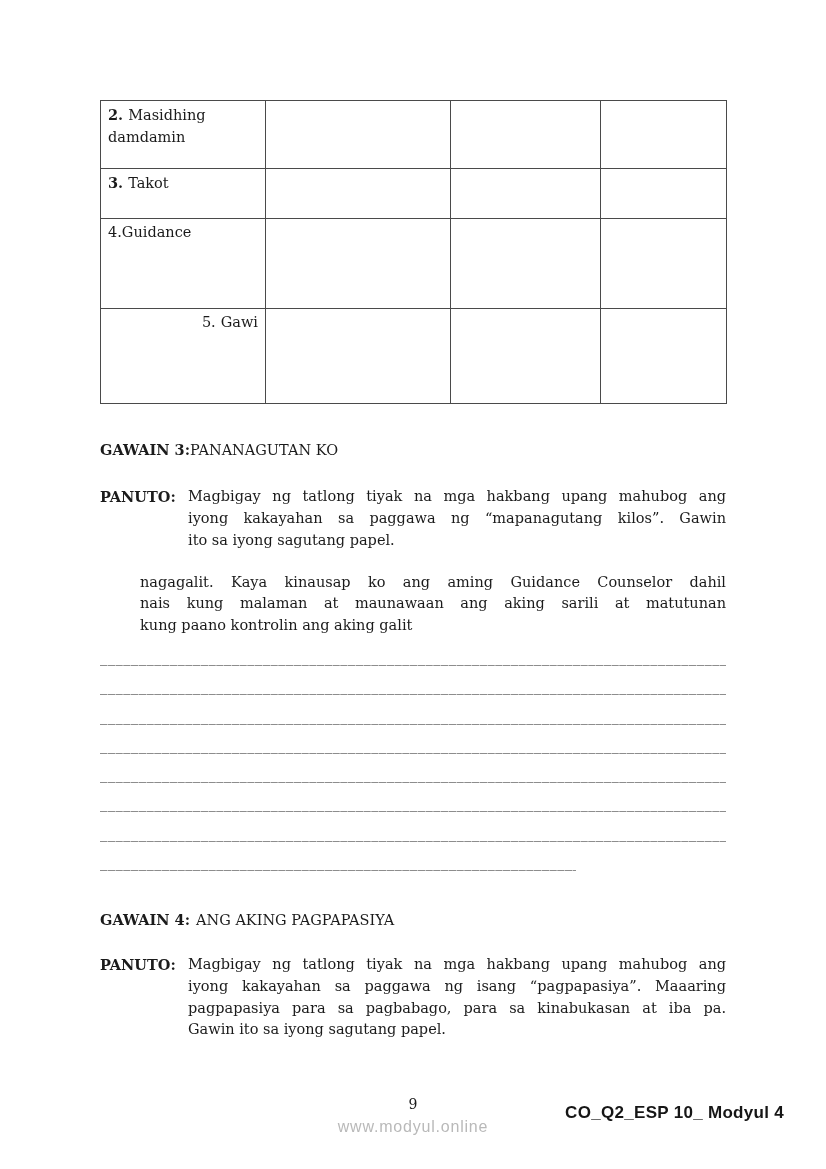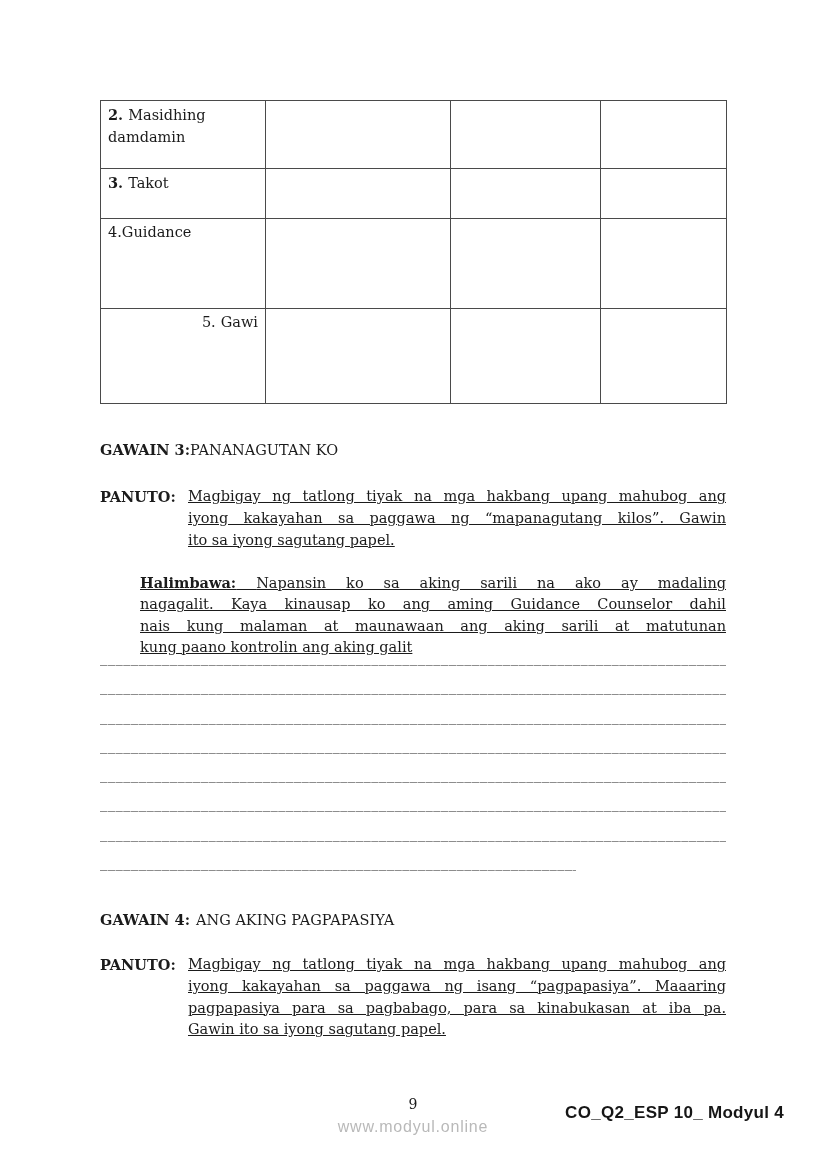--- a/index.html
+++ b/index.html
@@ -54,21 +54,21 @@
     position: absolute;
     left: 100px;
     width: 626px;
     display: flex;
     font-size: 14.5px;
     line-height: 21.8px;
   }
   .plabel { flex: none; width: 88px; font-weight: bold; }
   .ptext  { flex: 1; }
 
-  .jl { text-align: justify; text-align-last: justify; text-decoration: underline; }
+  .jl { text-align: justify; text-align-last: justify; }
   .jl.last { text-align-last: left; }
 
   
   .halimbawa {
     position: absolute;
     left: 140px;
     top: 572px;
     width: 586px;
     font-size: 14.5px;
     line-height: 21.4px;
@@ -172,21 +172,20 @@
   <div class="panuto" style="top:486px">
     <div class="plabel">PANUTO:</div>
     <div class="ptext">
       <div class="jl">Magbigay ng tatlong tiyak na mga hakbang upang mahubog ang</div>
       <div class="jl">iyong kakayahan sa paggawa ng “mapanagutang kilos”. Gawin</div>
       <div class="jl last">ito sa iyong sagutang papel.</div>
     </div>
   </div>
 
   <div class="halimbawa">
-    <div class="jl"><span class="b">Halimbawa:</span> <span>Napansin ko sa aking sarili na ako ay madaling</span></div>
     <div class="jl">nagagalit. Kaya kinausap ko ang aming Guidance Counselor dahil</div>
     <div class="jl">nais kung malaman at maunawaan ang aking sarili at matutunan</div>
     <div class="jl last">kung paano kontrolin ang aking galit</div>
   </div>
 
   <div class="answer-lines">
     <div class="rule">______________________________________________________________________________________________________________</div>
     <div class="rule">______________________________________________________________________________________________________________</div>
     <div class="rule">______________________________________________________________________________________________________________</div>
     <div class="rule">______________________________________________________________________________________________________________</div>

